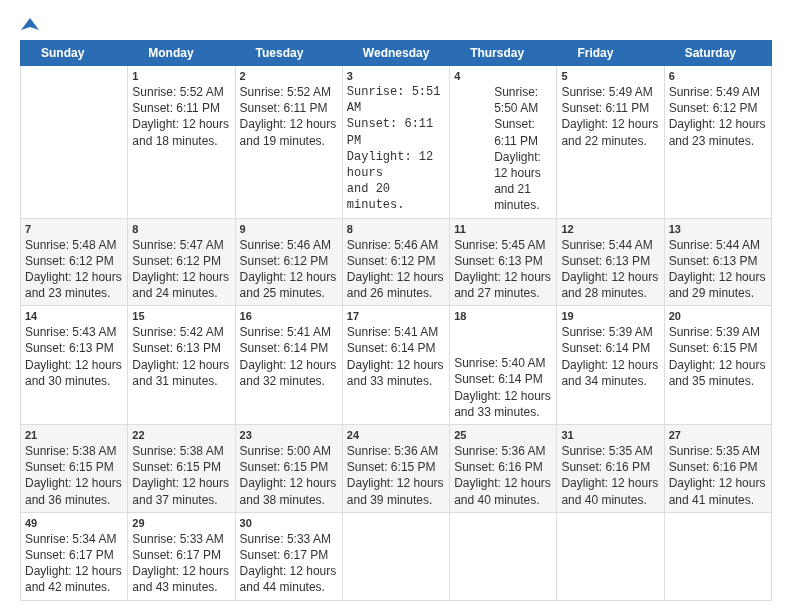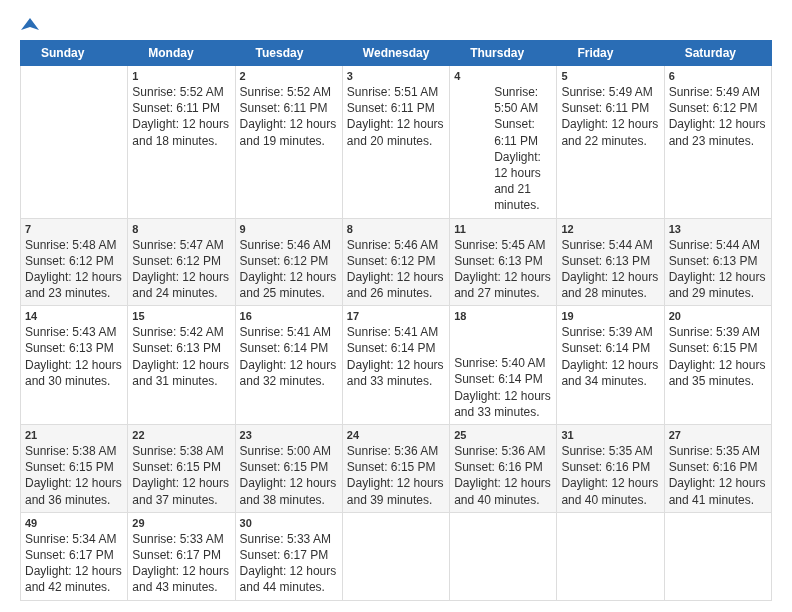--- a/index.html
+++ b/index.html
@@ -132,21 +132,21 @@
           </td>
           <td>
             <span class="day-num">2</span>
             <div class="cell-content" style="white-space: pre-line;">Sunrise: 5:52 AM
 Sunset: 6:11 PM
 Daylight: 12 hours
 and 19 minutes.</div>
           </td>
           <td>
             <span class="day-num">3</span>
-            <div class="cell-content" style="white-space: pre-line;">Sunrise: 5:51 AM
+            <div class="cell-content" style="white-space: pre-line; font-family: Liberation Mono, monospace;">Sunrise: 5:51 AM
 Sunset: 6:11 PM
 Daylight: 12 hours
 and 20 minutes.</div>
           </td>
           <td>
             <span class="day-num">4</span>
             <div class="cell-content" style="white-space: pre-line; margin-left: 40px;">Sunrise: 5:50 AM
 Sunset: 6:11 PM
 Daylight: 12 hours
 and 21 minutes.</div>

